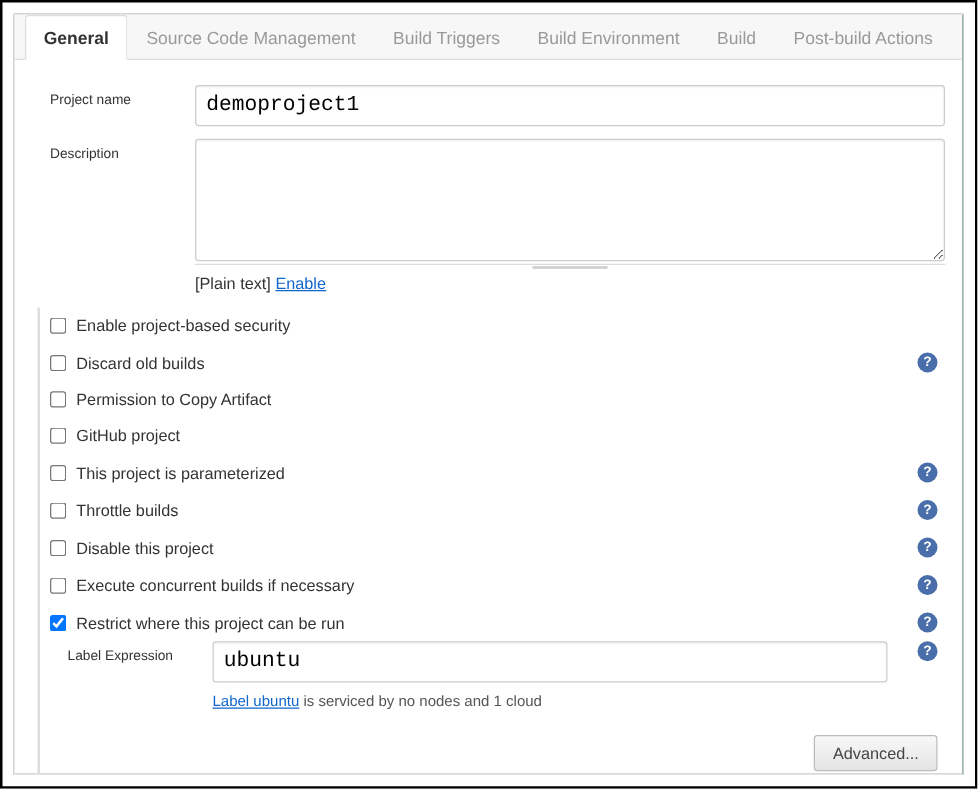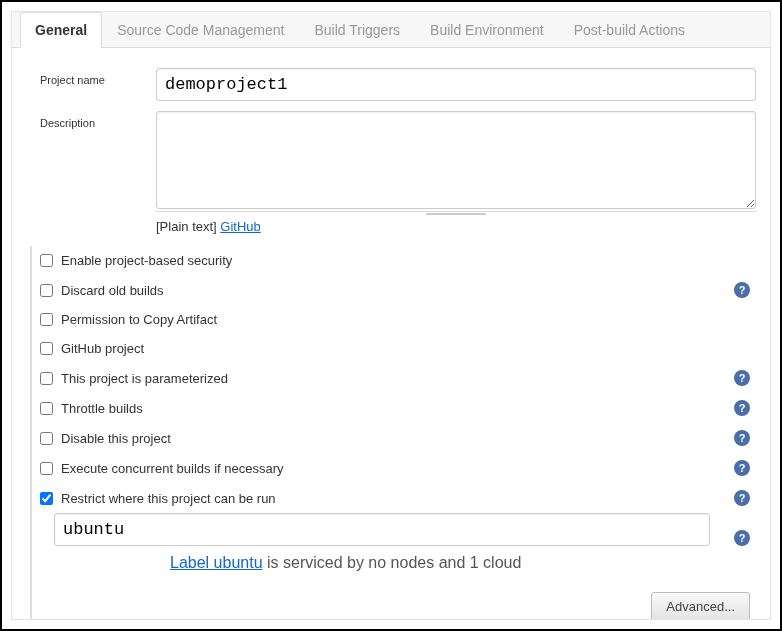--- a/index.html
+++ b/index.html
@@ -22,56 +22,57 @@
     .textarea-bottom::after{ content:""; position:absolute; left:50%; top:1px; width:60px; height:2px; background:#ccc; transform:translateX(-50%);}
     .below-textarea { font-size: 13px; color: #333; margin-top: 4px;}
     .below-textarea a { color: #1166cc; text-decoration: underline;}
     .opts { border-left: 2px solid #ddd; margin-left: 4px; padding-left: 8px; margin-top: 12px;}
     .opt { display: flex; align-items: center; padding: 7px 0; font-size: 13px;}
     .opt input[type=checkbox] { width: 13px; height: 13px; margin-right: 8px;}
     .opt .olabel { flex: 1; }
     .help { width: 16px; height: 16px; border-radius: 50%; background: #4a6ea9; color: #fff; font-size: 11px; font-weight: bold; display: inline-flex; align-items: center; justify-content: center; margin-right: 6px; cursor:pointer;}
     .sub { margin-left: 14px; }
     .sub .row-label { width: 116px; padding-left: 0;}
-    .sub-msg { font-size: 16px; color: #555; margin-top: 6px;}
+    .sub-msg { font-size: 12px; color: #555; margin-top: 6px;}
     .sub-msg a { color: #1166cc; text-decoration: underline;}
     .adv-row { text-align: right; padding: 10px 6px 2px 0;}
     .btn { display:inline-block; background: #eee; border: 1px solid #bbb; border-radius: 3px; padding: 6px 14px; font-size: 13px; color:#444; cursor:pointer;
       background: linear-gradient(#f8f8f8,#e4e4e4);}
   </style>
 </head>
 <body>
 
 <div class="frame">
   <div class="inner">
     <div class="tabs">
       <div class="tab active">General</div>
       <div class="tab">Source Code Management</div>
       <div class="tab">Build Triggers</div>
       <div class="tab">Build Environment</div>
+      <div class="tab">Build</div>
       <div class="tab">Post-build Actions</div>
     </div>
 
     <div class="content">
 
       <div class="row">
         <div class="row-label">Project name</div>
         <div class="row-field">
           <input type="text" class="fld" value="demoproject1" style="">
         </div>
       </div>
 
       <div class="row">
         <div class="row-label">Description</div>
         <div class="row-field">
           <textarea class="fld" style=""></textarea>
           <div class="textarea-bottom"></div>
           <div class="below-textarea">
             <span>[Plain text]</span>
-            <a href="#">GitHub</a>
+            <a href="#">Enable</a>
           </div>
         </div>
       </div>
 
       <div class="opts">
         <div class="opt">
           <input type="checkbox" style="">
           <span class="olabel">Enable project-based security</span>
         </div>
         <div class="opt">
@@ -108,21 +109,22 @@
           <span class="help">?</span>
         </div>
         <div class="opt">
           <input type="checkbox" checked="" style="">
           <span class="olabel">Restrict where this project can be run</span>
           <span class="help">?</span>
         </div>
 
         <div class="sub">
           <div class="row" style="margin-bottom:2px;">
-            <div class="row-field" style="display:flex; align-items:flex-end; gap:24px;">
+            <div class="row-label">Label Expression</div>
+            <div class="row-field" style="display:flex; align-items:flex-start; gap:24px;">
               <input type="text" class="fld" style="flex: 1 1 0%;" value="ubuntu">
               <span class="help">?</span>
             </div>
           </div>
           <div class="row">
             <div class="row-label"></div>
             <div class="row-field sub-msg">
               <a href="#">Label ubuntu</a><span> is serviced by no nodes and 1 cloud</span>
             </div>
           </div>

